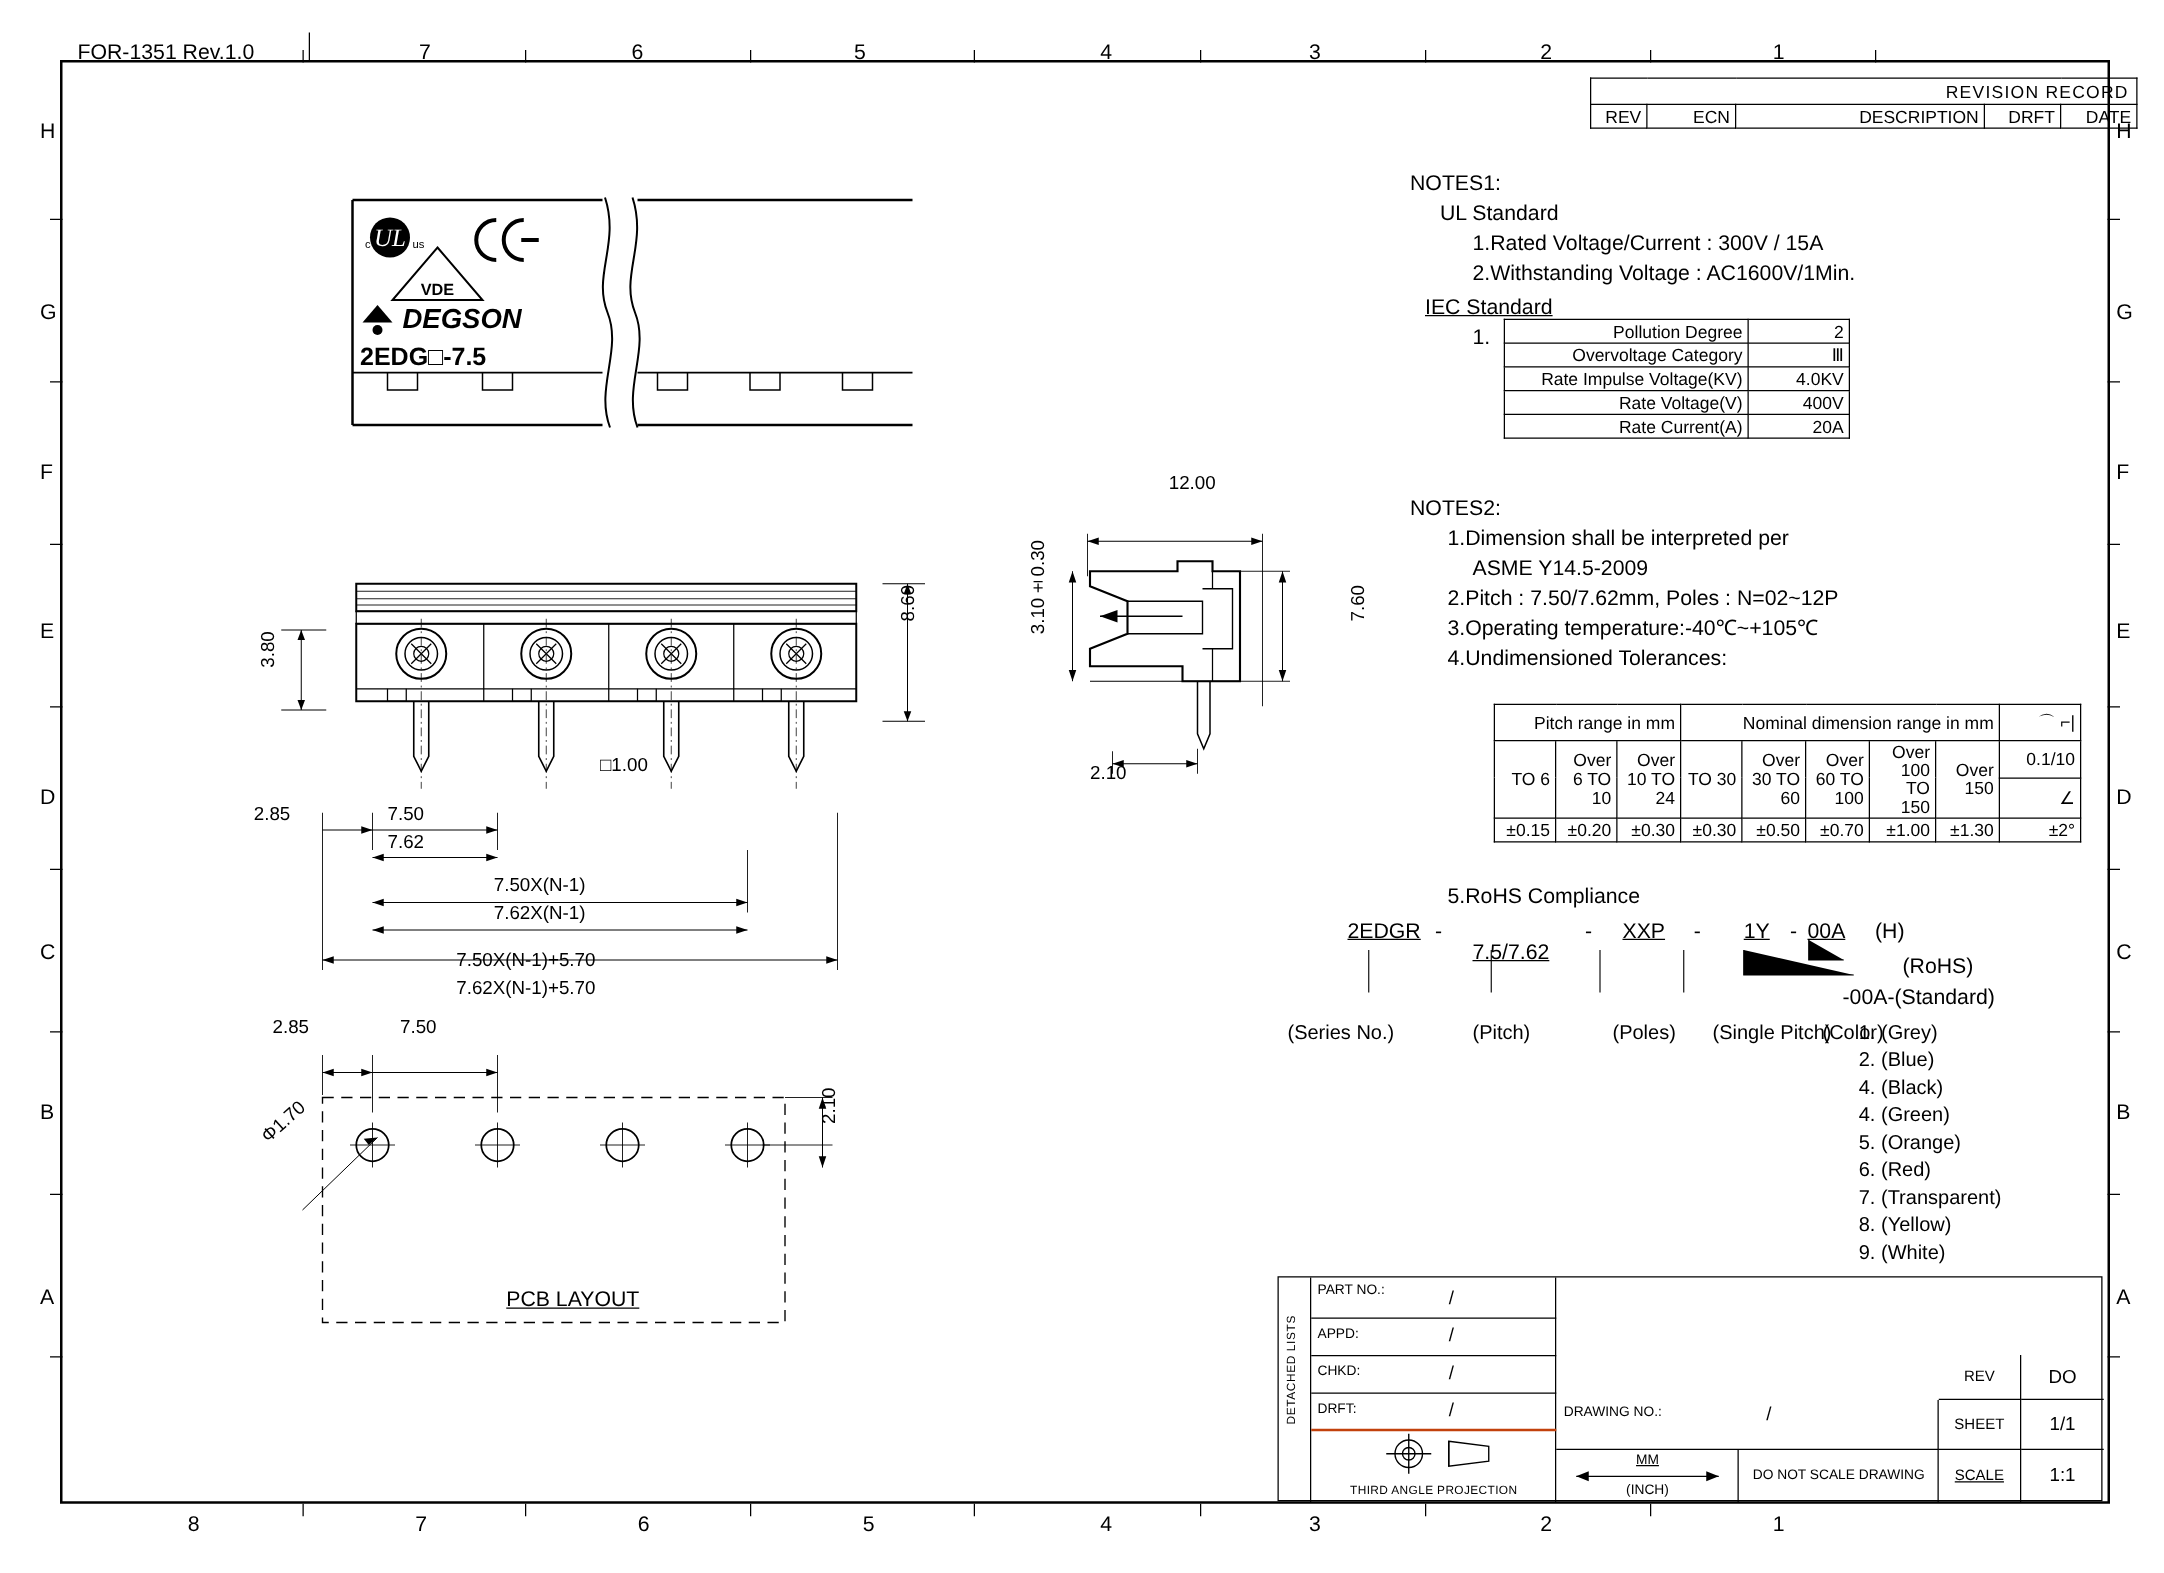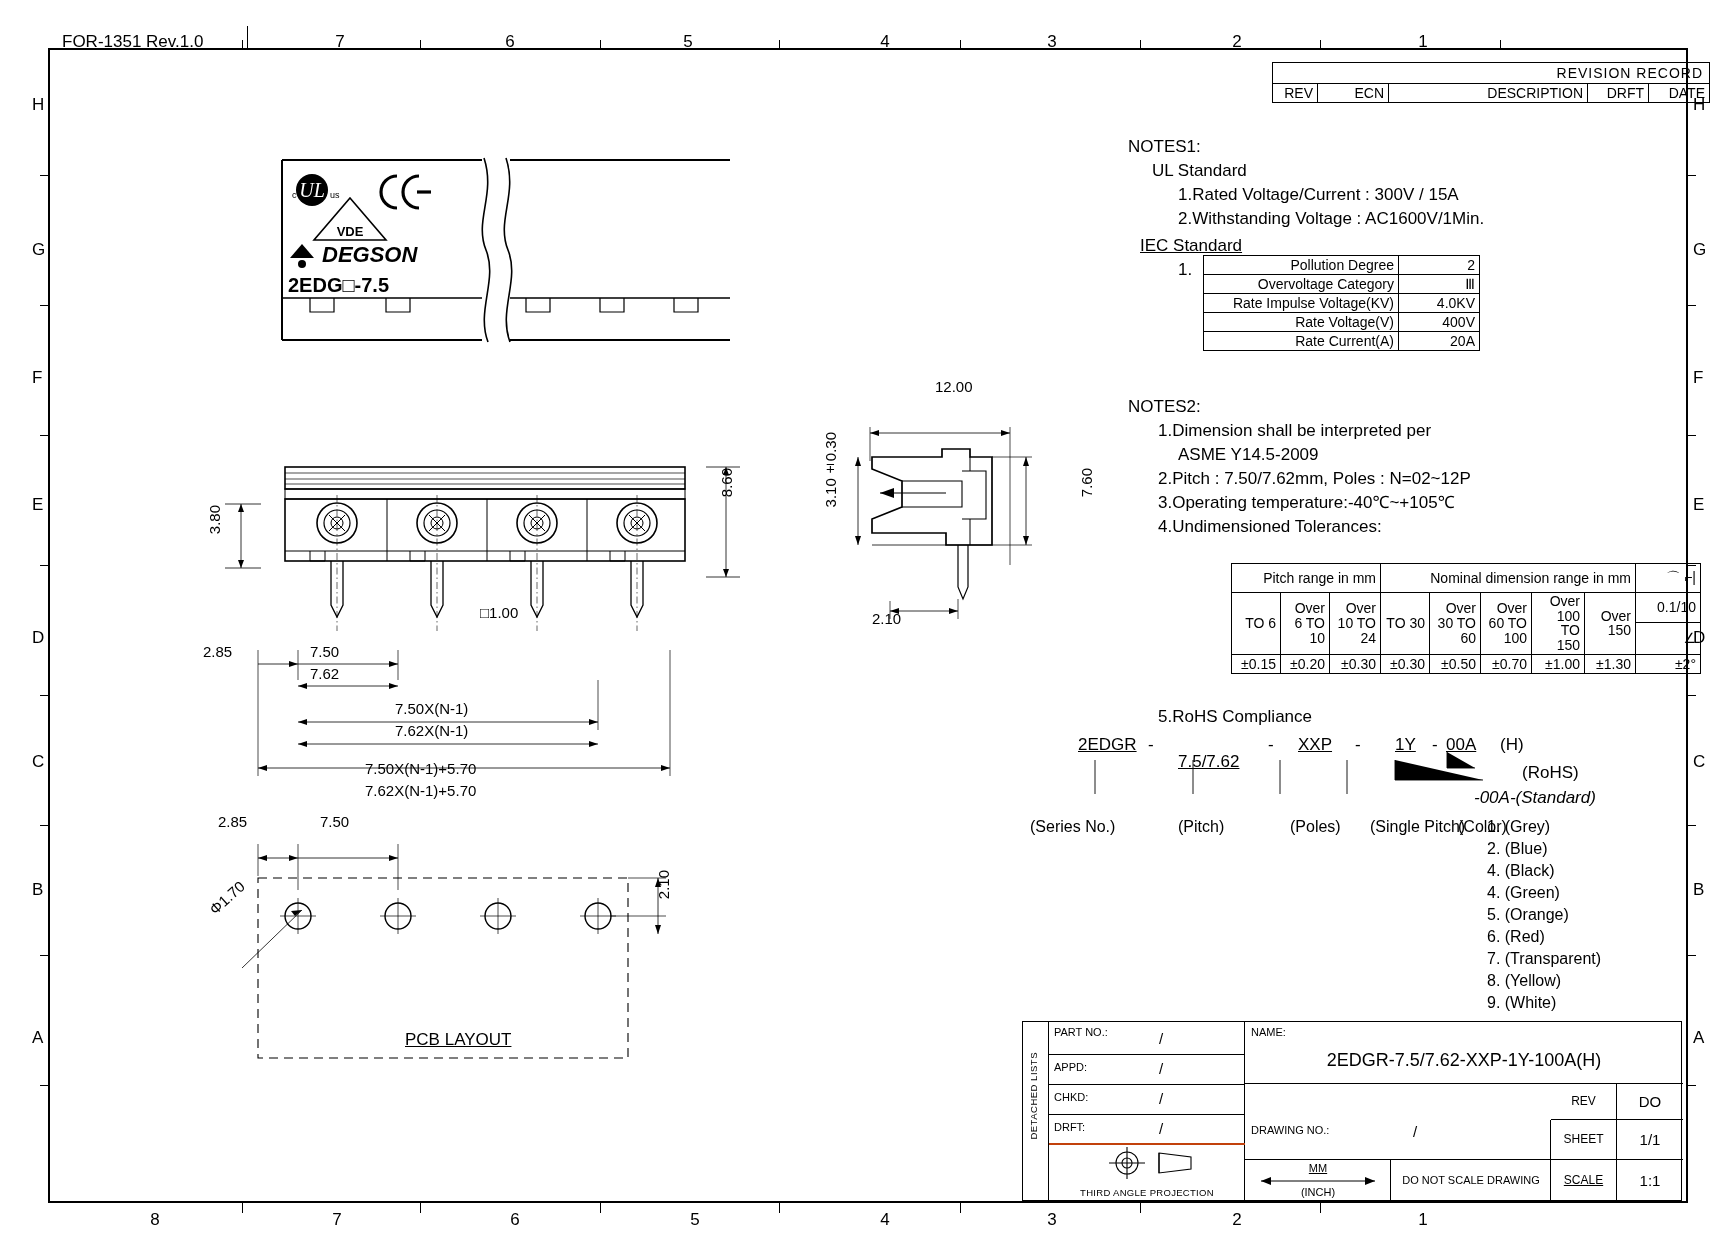--- a/index.html
+++ b/index.html
@@ -404,21 +404,21 @@
   </div>
 
   <div class="abs notes" style="left:1128px;top:395px;">NOTES2:</div>
   <div class="abs notes" style="left:1158px;top:419px;">1.Dimension shall be interpreted per</div>
   <div class="abs notes" style="left:1178px;top:443px;">ASME Y14.5-2009</div>
   <div class="abs notes" style="left:1158px;top:467px;">2.Pitch : 7.50/7.62mm, Poles : N=02~12P</div>
   <div class="abs notes" style="left:1158px;top:491px;">3.Operating temperature:-40℃~+105℃</div>
   <div class="abs notes" style="left:1158px;top:515px;">4.Undimensioned Tolerances:</div>
 
   <div class="abs" style="left:1195px;top:563px;">
-    <table class="grid xsmall" style="font-size:10px;margin-left:36px;">
+    <table class="grid xsmall" style="font-size:10px;">
       <tbody>
           <tr>
         <td colspan="3" style="width:120px;height:26px;">Pitch range in mm</td>
         <td colspan="5" style="width:210px;">Nominal dimension range in mm</td>
         <td class="ctr" style="width:56px;">⌒ ⌐|</td>
       </tr>
       <tr>
         <td rowspan="2" class="ctr" style="width:40px;height:48px;">TO 6</td>
         <td rowspan="2" class="ctr" style="width:40px;white-space:pre-line;line-height:1.05;">Over 6 TO 10</td>
         <td rowspan="2" class="ctr" style="width:42px;white-space:pre-line;line-height:1.05;">Over 10 TO 24</td>
@@ -464,21 +464,21 @@
   <div class="abs" style="left:1178px;top:752px;font-size:17px;text-decoration:underline;">7.5/7.62</div>
   <div class="abs" style="left:1268px;top:735px;font-size:17px;">-</div>
   <div class="abs" style="left:1298px;top:735px;font-size:17px;text-decoration:underline;">XXP</div>
   <div class="abs" style="left:1355px;top:735px;font-size:17px;">-</div>
   <div class="abs" style="left:1395px;top:735px;font-size:17px;text-decoration:underline;">1Y</div>
   <div class="abs" style="left:1432px;top:735px;font-size:17px;">-</div>
   <div class="abs" style="left:1446px;top:735px;font-size:17px;text-decoration:underline;">00A</div>
   <div class="abs" style="left:1500px;top:735px;font-size:17px;">(H)</div>
 
   <div class="abs" style="left:1522px;top:763px;font-size:17px;">(RoHS)</div>
-  <div class="abs" style="left:1474px;top:788px;font-size:17px;font-style:italic;">-00A-(Standard)</div>
+  <div class="abs" style="left:1474px;top:788px;font-size:17px;">-00A-(Standard)</div>
 
   <div class="abs" style="left:1030px;top:818px;font-size:16px;">(Series No.)</div>
   <div class="abs" style="left:1178px;top:818px;font-size:16px;">(Pitch)</div>
   <div class="abs" style="left:1290px;top:818px;font-size:16px;">(Poles)</div>
   <div class="abs" style="left:1370px;top:818px;font-size:16px;">(Single Pitch)</div>
   <div class="abs" style="left:1458px;top:818px;font-size:16px;">(Color)</div>
 
   <div class="abs" style="left:1487px;top:818px;font-size:16px;">1. (Grey)</div>
   <div class="abs" style="left:1487px;top:840px;font-size:16px;">2. (Blue)</div>
   <div class="abs" style="left:1487px;top:862px;font-size:16px;">4. (Black)</div>
@@ -522,24 +522,20 @@
             <path d="M110 8 L142 12 L142 24 L110 28 Z"></path>
             <path d="M110 8 L110 28"></path>
           </g>
         </svg>
         <div class="abs xsmall ctr" style="left:0;top:42px;width:196px;letter-spacing:0.3px;">THIRD ANGLE PROJECTION</div>
       </div>
     </div>
 
     <div class="abs" style="left:222px;top:0;width:438px;height:180px;">
 
-      <div class="abs" style="left:0;top:0;width:438px;height:62px;border-bottom:1px solid #000;box-sizing:border-box;">
-        <span class="abs small" style="left:6px;top:4px;">NAME:</span>
-        <span class="abs ctr" style="left:0;top:28px;width:438px;font-size:18px;">2EDGR-7.5/7.62-XXP-1Y-100A(H)</span>
-      </div>
 
       <div class="abs ctr" style="left:306px;top:62px;width:66px;height:36px;border-bottom:1px solid #000;border-right:1px solid #000;box-sizing:border-box;padding-top:10px;font-size:12px;">REV</div>
       <div class="abs ctr" style="left:372px;top:62px;width:66px;height:36px;border-bottom:1px solid #000;box-sizing:border-box;padding-top:9px;font-size:15px;">DO</div>
 
       <div class="abs" style="left:0;top:98px;width:306px;height:40px;border-bottom:1px solid #000;border-right:1px solid #000;box-sizing:border-box;">
         <span class="abs small" style="left:6px;top:4px;">DRAWING NO.:</span>
         <span class="abs" style="left:168px;top:3px;font-size:15px;">/</span>
       </div>
       <div class="abs ctr" style="left:306px;top:98px;width:66px;height:40px;border-bottom:1px solid #000;border-right:1px solid #000;box-sizing:border-box;padding-top:12px;font-size:12px;">SHEET</div>
       <div class="abs ctr" style="left:372px;top:98px;width:66px;height:40px;border-bottom:1px solid #000;box-sizing:border-box;padding-top:11px;font-size:15px;">1/1</div>

